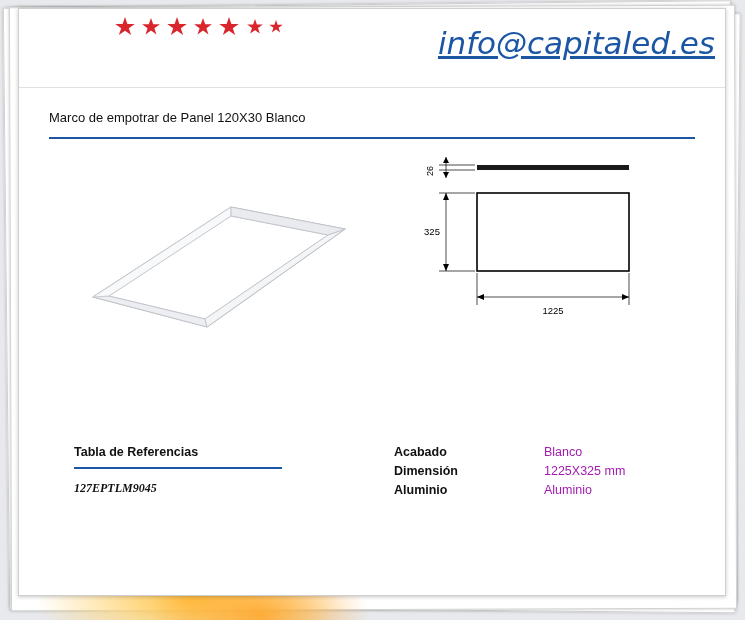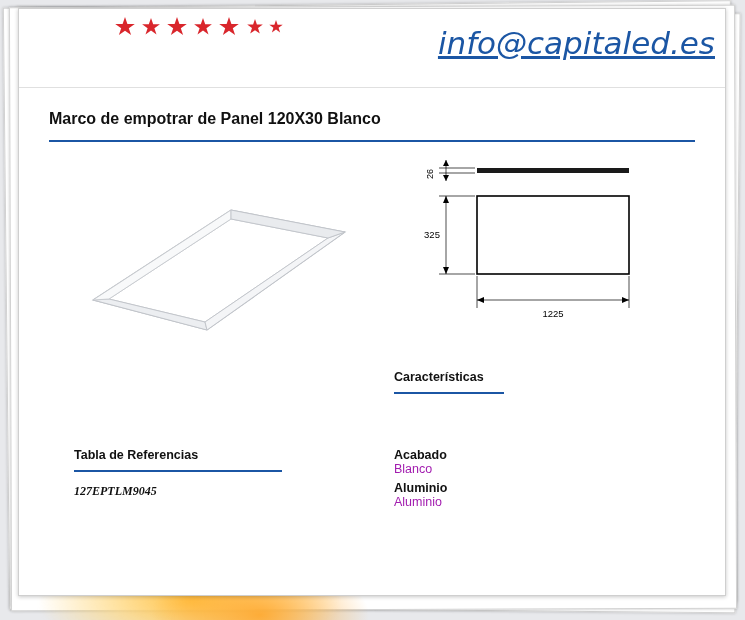--- a/index.html
+++ b/index.html
@@ -106,22 +106,22 @@
     font-size: 31px;
     color: #1b56a4;
     font-style: italic;
     white-space: nowrap;
     text-decoration: underline;
   }
 
   
   .title {
     margin: 22px 0 0 30px;
-    font-size: 16px;
-    font-weight: bold;
+    font-size: 13px;
+    font-weight: normal;
     color: #111;
   }
   .title-rule {
     margin: 12px 30px 0 30px;
     border-bottom: 2px solid #1b56a4;
   }
 
   
   .drawings {
     position: relative;
@@ -205,21 +205,20 @@
 
   .spec-block {
     position: absolute;
     left: 375px;
     top: 10px;
     width: 300px;
   }
   .spec-row {
     display: flex;
     margin-bottom: 5px;
-    flex-direction: column;
   }
   .spec-key {
     width: 150px;
     font-size: 12.5px;
     font-weight: bold;
     color: #111;
   }
   .spec-val {
     font-size: 12.5px;
     color: #a21caf;
@@ -312,39 +311,39 @@
         <polygon points="210,148 203,145 203,151"></polygon>
 
         <polygon points="27,8 24,14 30,14"></polygon>
         <polygon points="27,29 24,23 30,23"></polygon>
       </g>
       <text x="14" y="22" font-size="9" fill="#000" transform="rotate(-90 14 22)" text-anchor="middle">26</text>
       <text x="13" y="86" font-size="9.5" fill="#000" text-anchor="middle">325</text>
       <text x="134" y="165" font-size="9.5" fill="#000" text-anchor="middle">1225</text>
     </svg>
 
-    <div class="carac">
-      <div class="carac-label">Características</div>
-      <div class="carac-rule"></div>
-    </div>
   </div>
 
   <div class="bottom">
 
     <div class="ref-block">
       <div class="ref-title">Tabla de Referencias</div>
       <div class="ref-rule"></div>
       <div class="ref-code">127EPTLM9045</div>
     </div>
 
     <div class="spec-block">
       <div class="spec-row">
         <div class="spec-key">Acabado</div>
         <div class="spec-val">Blanco</div>
       </div>
       <div class="spec-row">
+        <div class="spec-key">Dimensión</div>
+        <div class="spec-val">1225X325 mm</div>
+      </div>
+      <div class="spec-row">
         <div class="spec-key">Aluminio</div>
         <div class="spec-val">Aluminio</div>
       </div>
     </div>
 
   </div>
 </div>
 
 </body></html>

